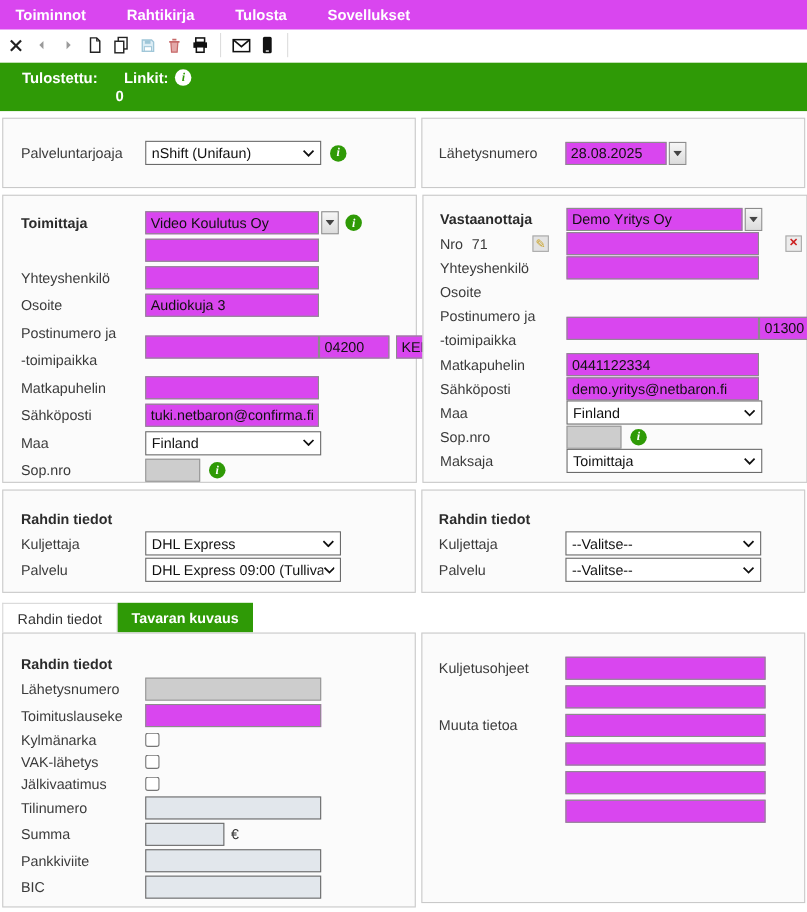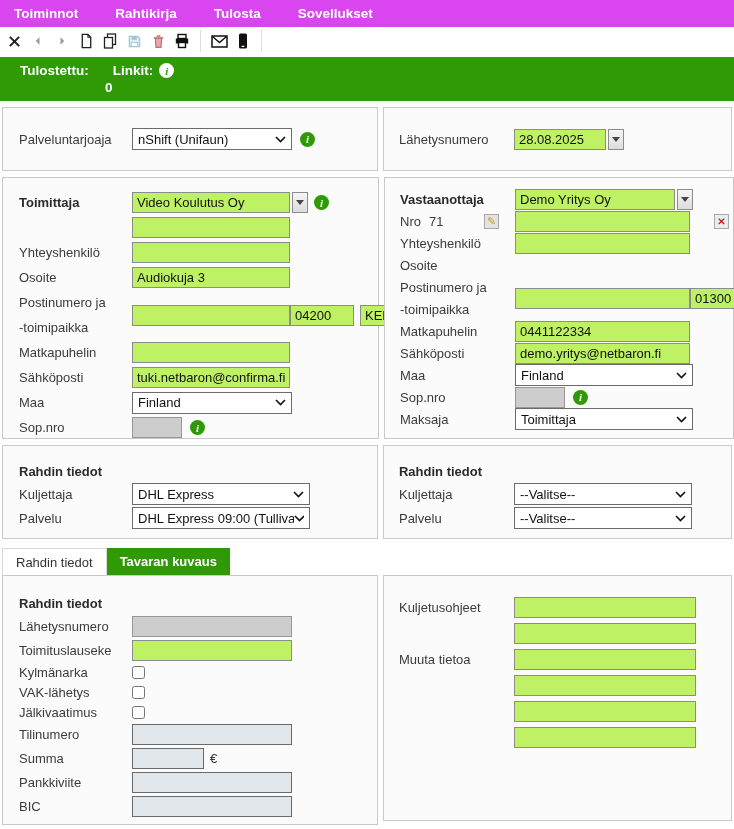--- a/index.html
+++ b/index.html
@@ -40,21 +40,21 @@
   .frow.s { height:25px; }
   .frow.r { height:22px; }
   .frow.f { height:24px; }
   .frow.d { height:24px; }
   .frow.c { height:20px; }
   .frow.n { height:26px; }
   .lbl { width:113px; flex:none; color:#3b3b3b; }
   .lbl.b, .ptitle { font-weight:bold; color:#2b2b2b; }
   .ptitle { height:22px; display:flex; align-items:center; }
   
-  .inp { height:21px; border:1px solid #8c8c8c; background:#bef264; font-family:"Liberation Sans",sans-serif;
+  .inp { height:21px; border:1px solid #8c8c8c; background:#d946ef; font-family:"Liberation Sans",sans-serif;
          font-size:13px; color:#111; padding:0 4px; }
   .inp:disabled { background:#cdcdcd; border-color:#979797; }
   .inp.ro { background:#e2e7ec; border-color:#6a6a6a; }
   .sel { height:22px; border:1px solid #6b6b6b; background:#fff; display:flex; align-items:center;
          justify-content:space-between; padding:0 5px 0 5px; color:#111; white-space:nowrap; overflow:hidden; cursor:default; }
   .sel span { overflow:hidden; text-overflow:clip; white-space:nowrap; }
   .ddbtn { width:16px; height:21px; margin-left:2px; flex:none; background:linear-gradient(#f6f6f6,#dcdcdc);
            border:1px solid #8c8c8c; display:inline-flex; align-items:center; justify-content:center; cursor:pointer; }
   .minibtn { width:15px; height:15px; flex:none; background:#e3e3e3; border:1px solid #a8a8a8;
              display:inline-flex; align-items:center; justify-content:center; font-size:10px; cursor:pointer; }

